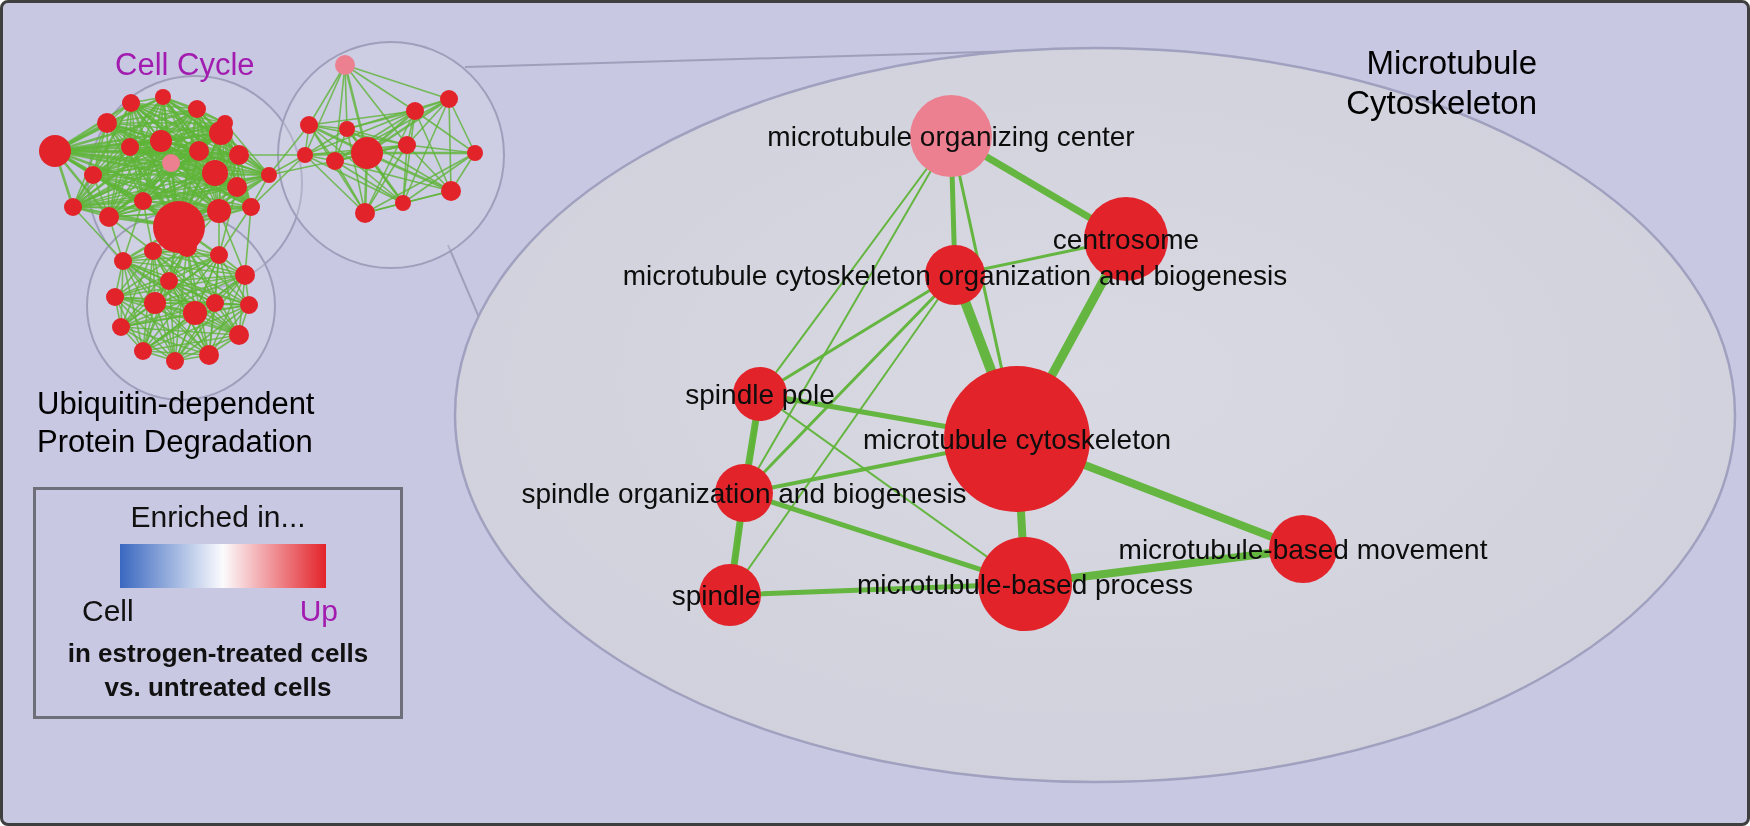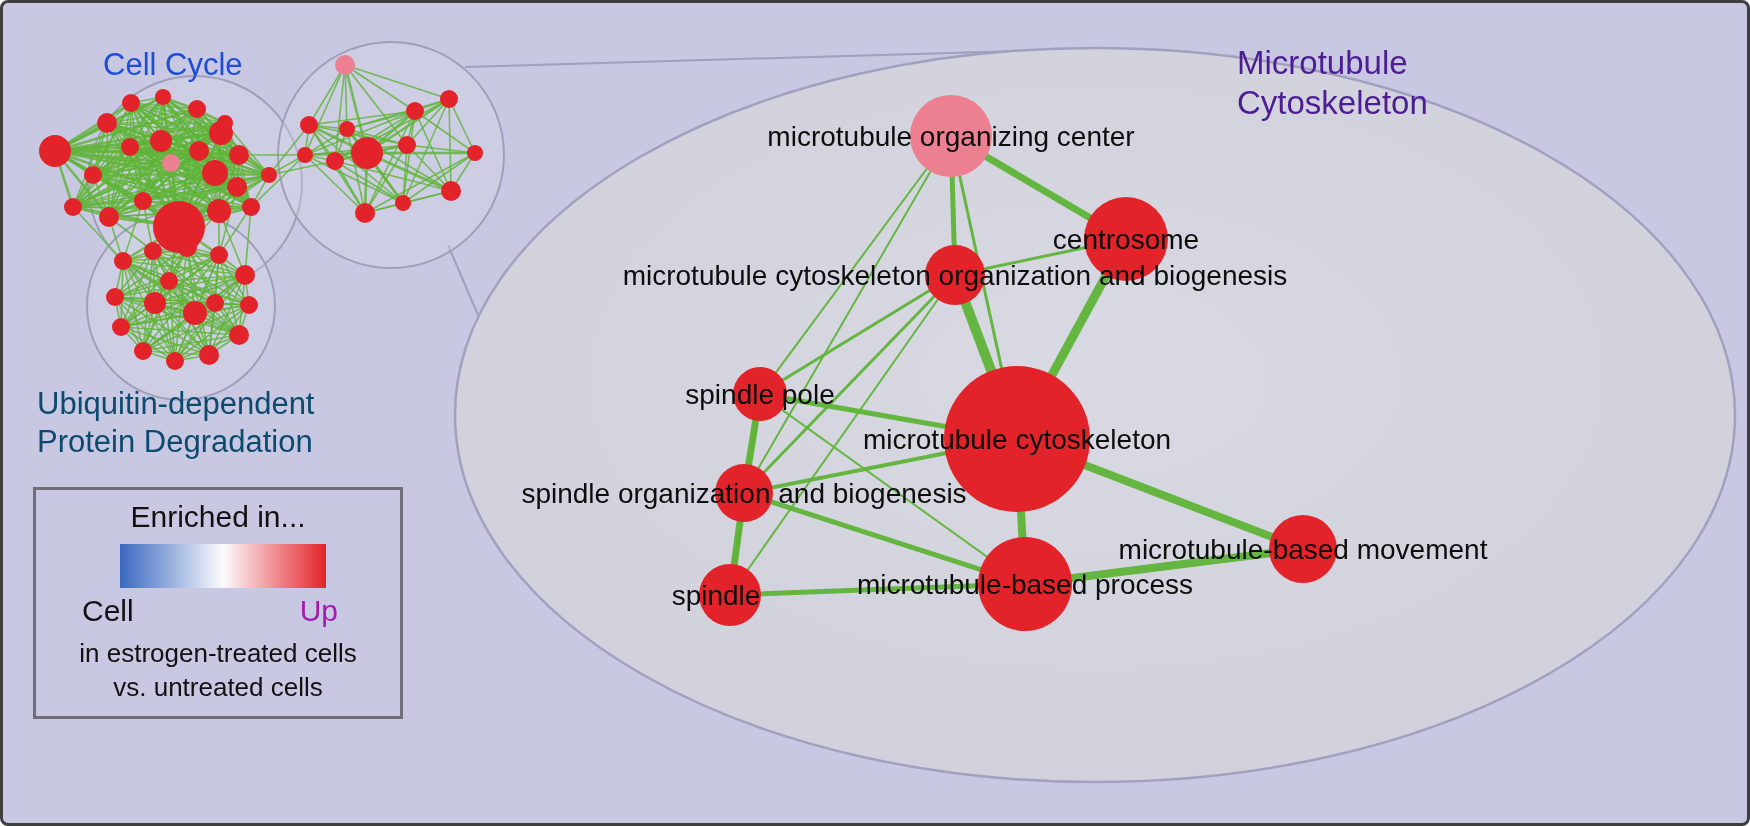--- a/index.html
+++ b/index.html
@@ -3,34 +3,34 @@
 <meta charset="utf-8">
 <style>
   * { margin:0; padding:0; box-sizing:border-box; }
   body { background:#ffffff; font-family:"Liberation Sans", sans-serif; }
   .canvas {
     position:relative; width:1750px; height:826px;
     background:#c8c8e3; border:3px solid #3f3f3f; border-radius:8px; overflow:hidden;
   }
   #net { position:absolute; left:0; top:0; }
   .float-label { position:absolute; white-space:pre-line; pointer-events:none; }
-  .cc-label  { left:100px; top:44px;  font-size:31px; color:#1d4ed8; }
-  .ub-label  { left:34px;  top:382px; font-size:31px; line-height:38px; color:#0c4a6e; }
-  .mt-title  { left:1234px; top:40px; width:300px; text-align:left; font-size:33px; line-height:40px; color:#4c1d95; }
+  .cc-label  { left:112px; top:44px;  font-size:31px; color:#a21caf; }
+  .ub-label  { left:34px;  top:382px; font-size:31px; line-height:38px; color:#000000; }
+  .mt-title  { left:1234px; top:40px; width:300px; text-align:right; font-size:33px; line-height:40px; color:#000000; }
   .legend {
     position:absolute; left:30px; top:484px; width:370px; height:232px;
     border:3px solid #6f6f7a;
   }
   .legend-title { text-align:center; margin-top:10px; font-size:30px; color:#111; }
   .legend-gradient { position:absolute; left:84px; top:54px; width:206px; height:44px; }
   .legend-down { position:absolute; left:46px;  top:104px; font-size:30px; color:#111; }
   .legend-up   { position:absolute; right:62px; top:104px; font-size:30px; color:#a21caf; }
   .legend-caption {
     position:absolute; left:0; right:0; top:146px; text-align:center;
-    font-size:26px; line-height:34px; color:#111; white-space:pre-line;
+    font-size:26px; line-height:34px; color:#111; white-space:pre-line;font-weight:bold;
   }
   .node-label { font-family:"Liberation Sans", sans-serif; font-size:28px; fill:#0d0d0d; }
 </style>
 </head>
 <body>
 
 <div class="canvas">
 
   <svg id="net" width="1750" height="826" viewBox="0 0 1750 826">
     <defs>

